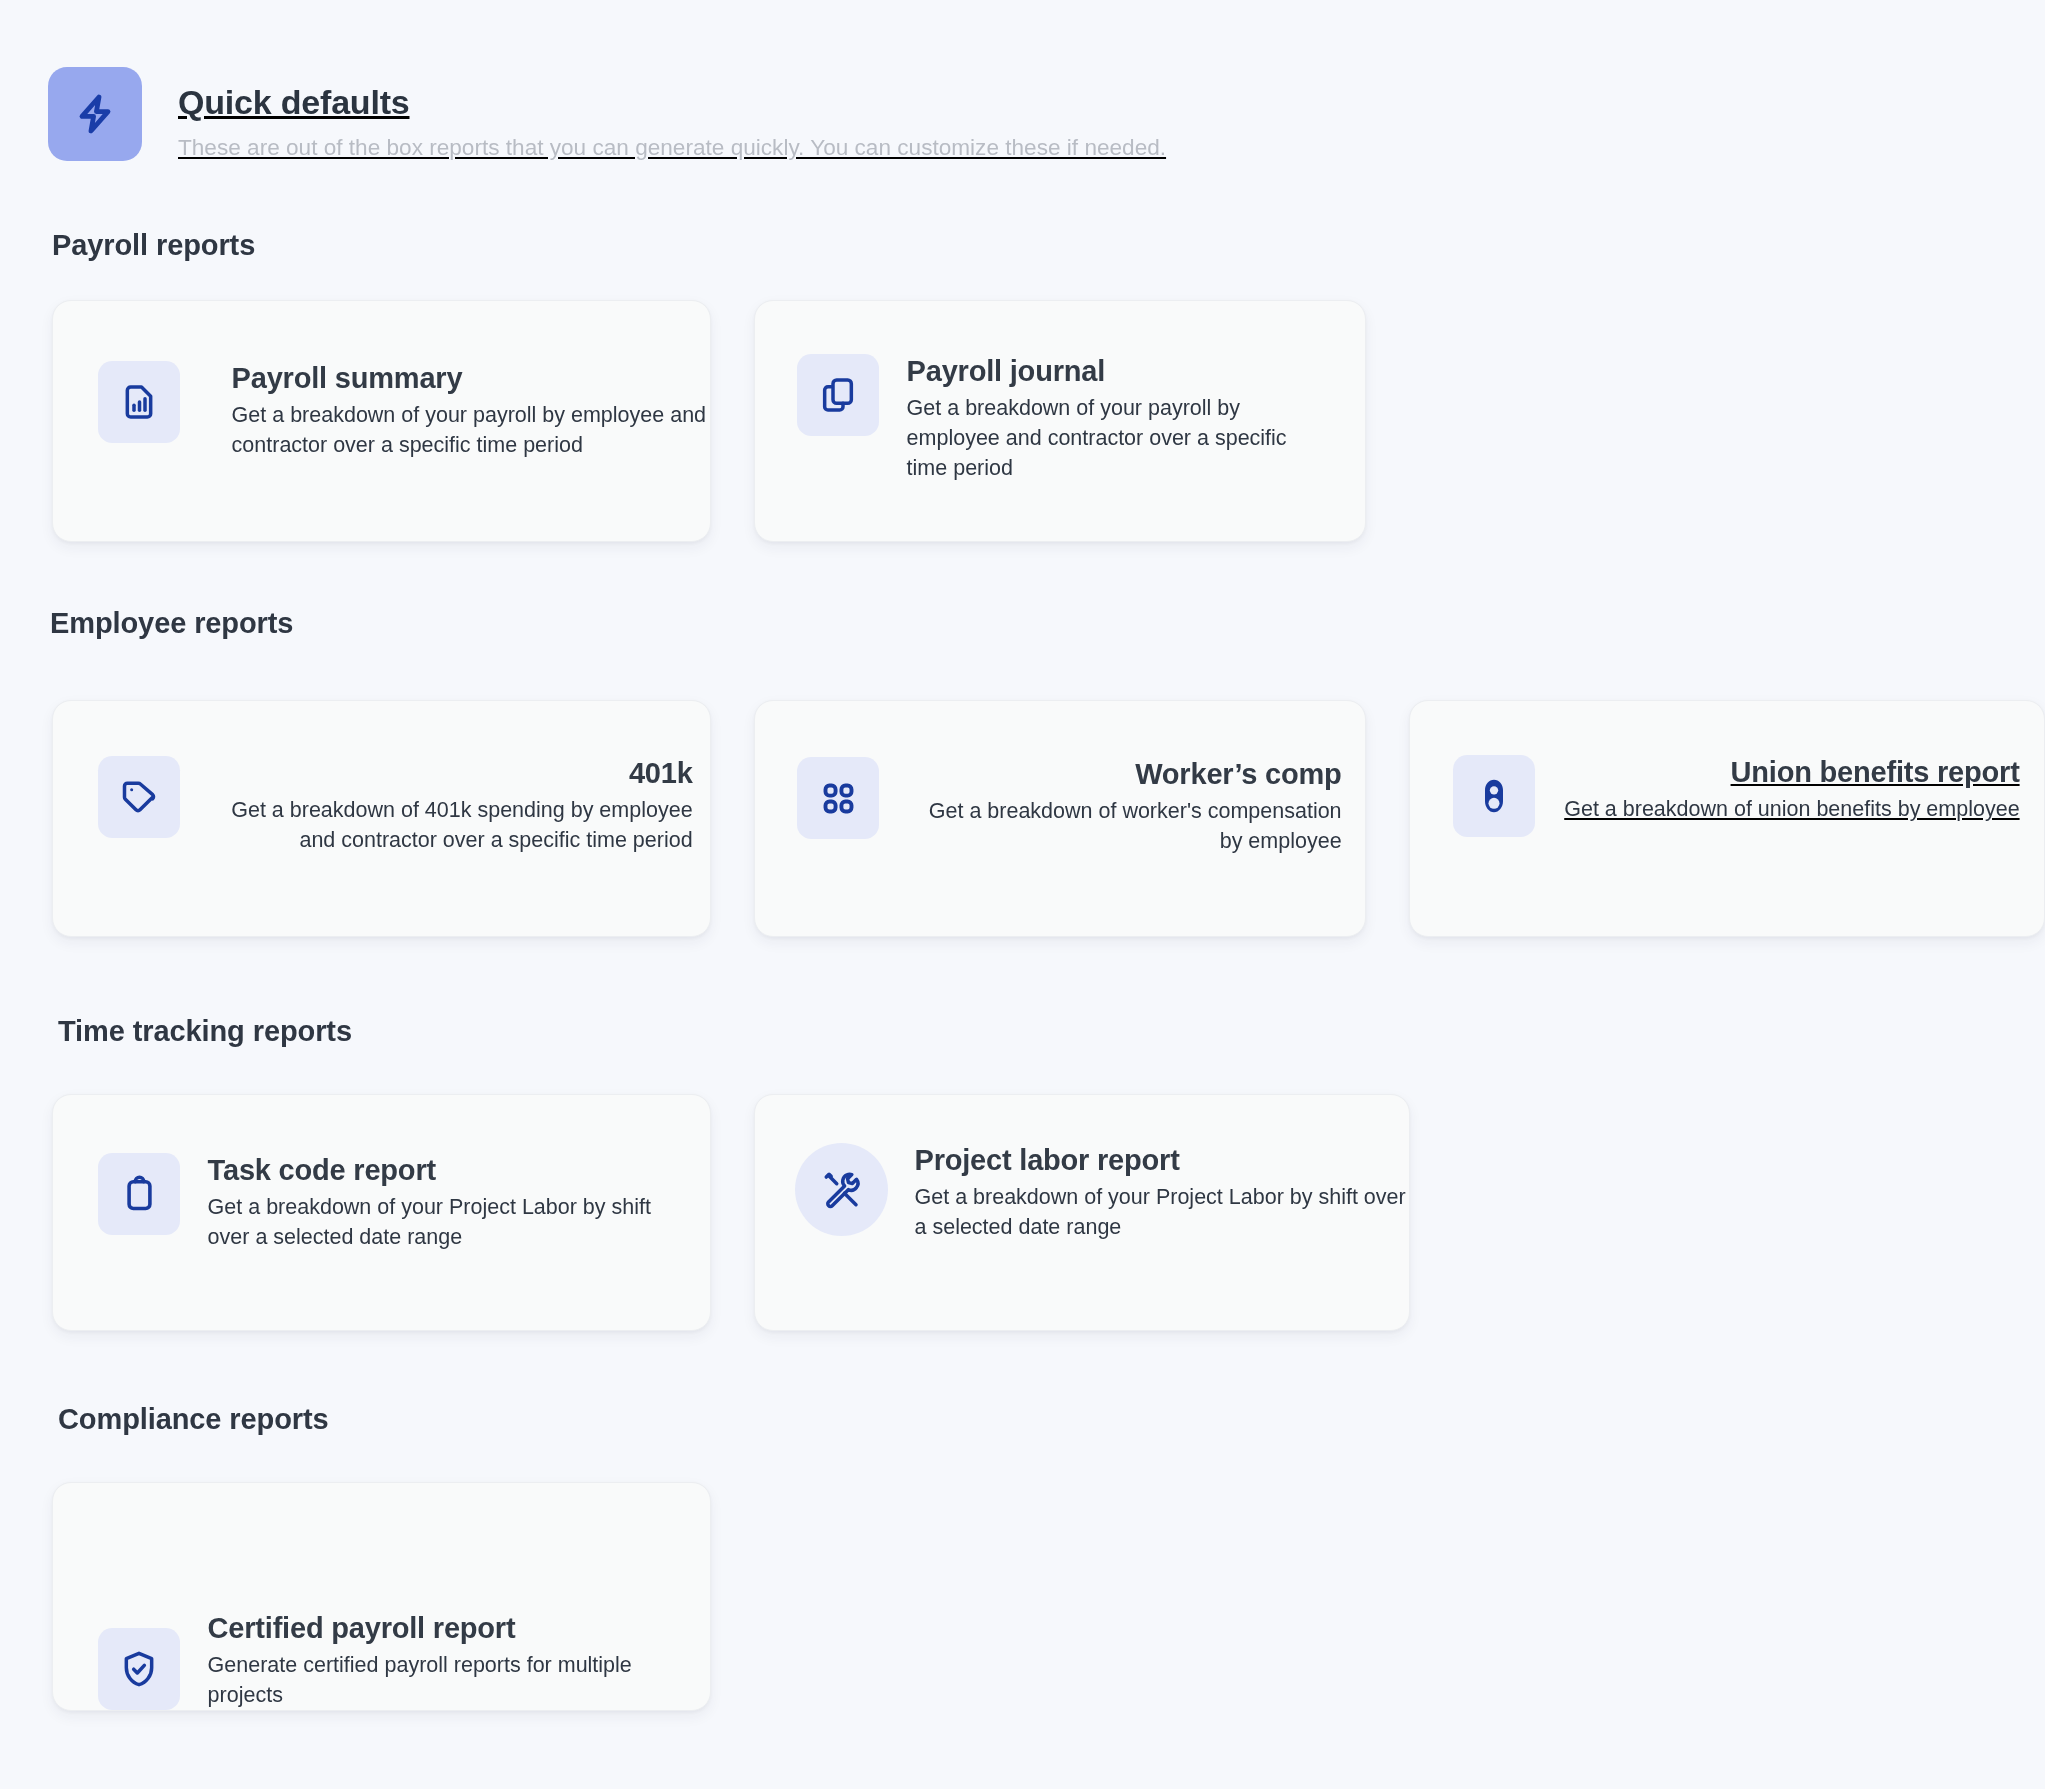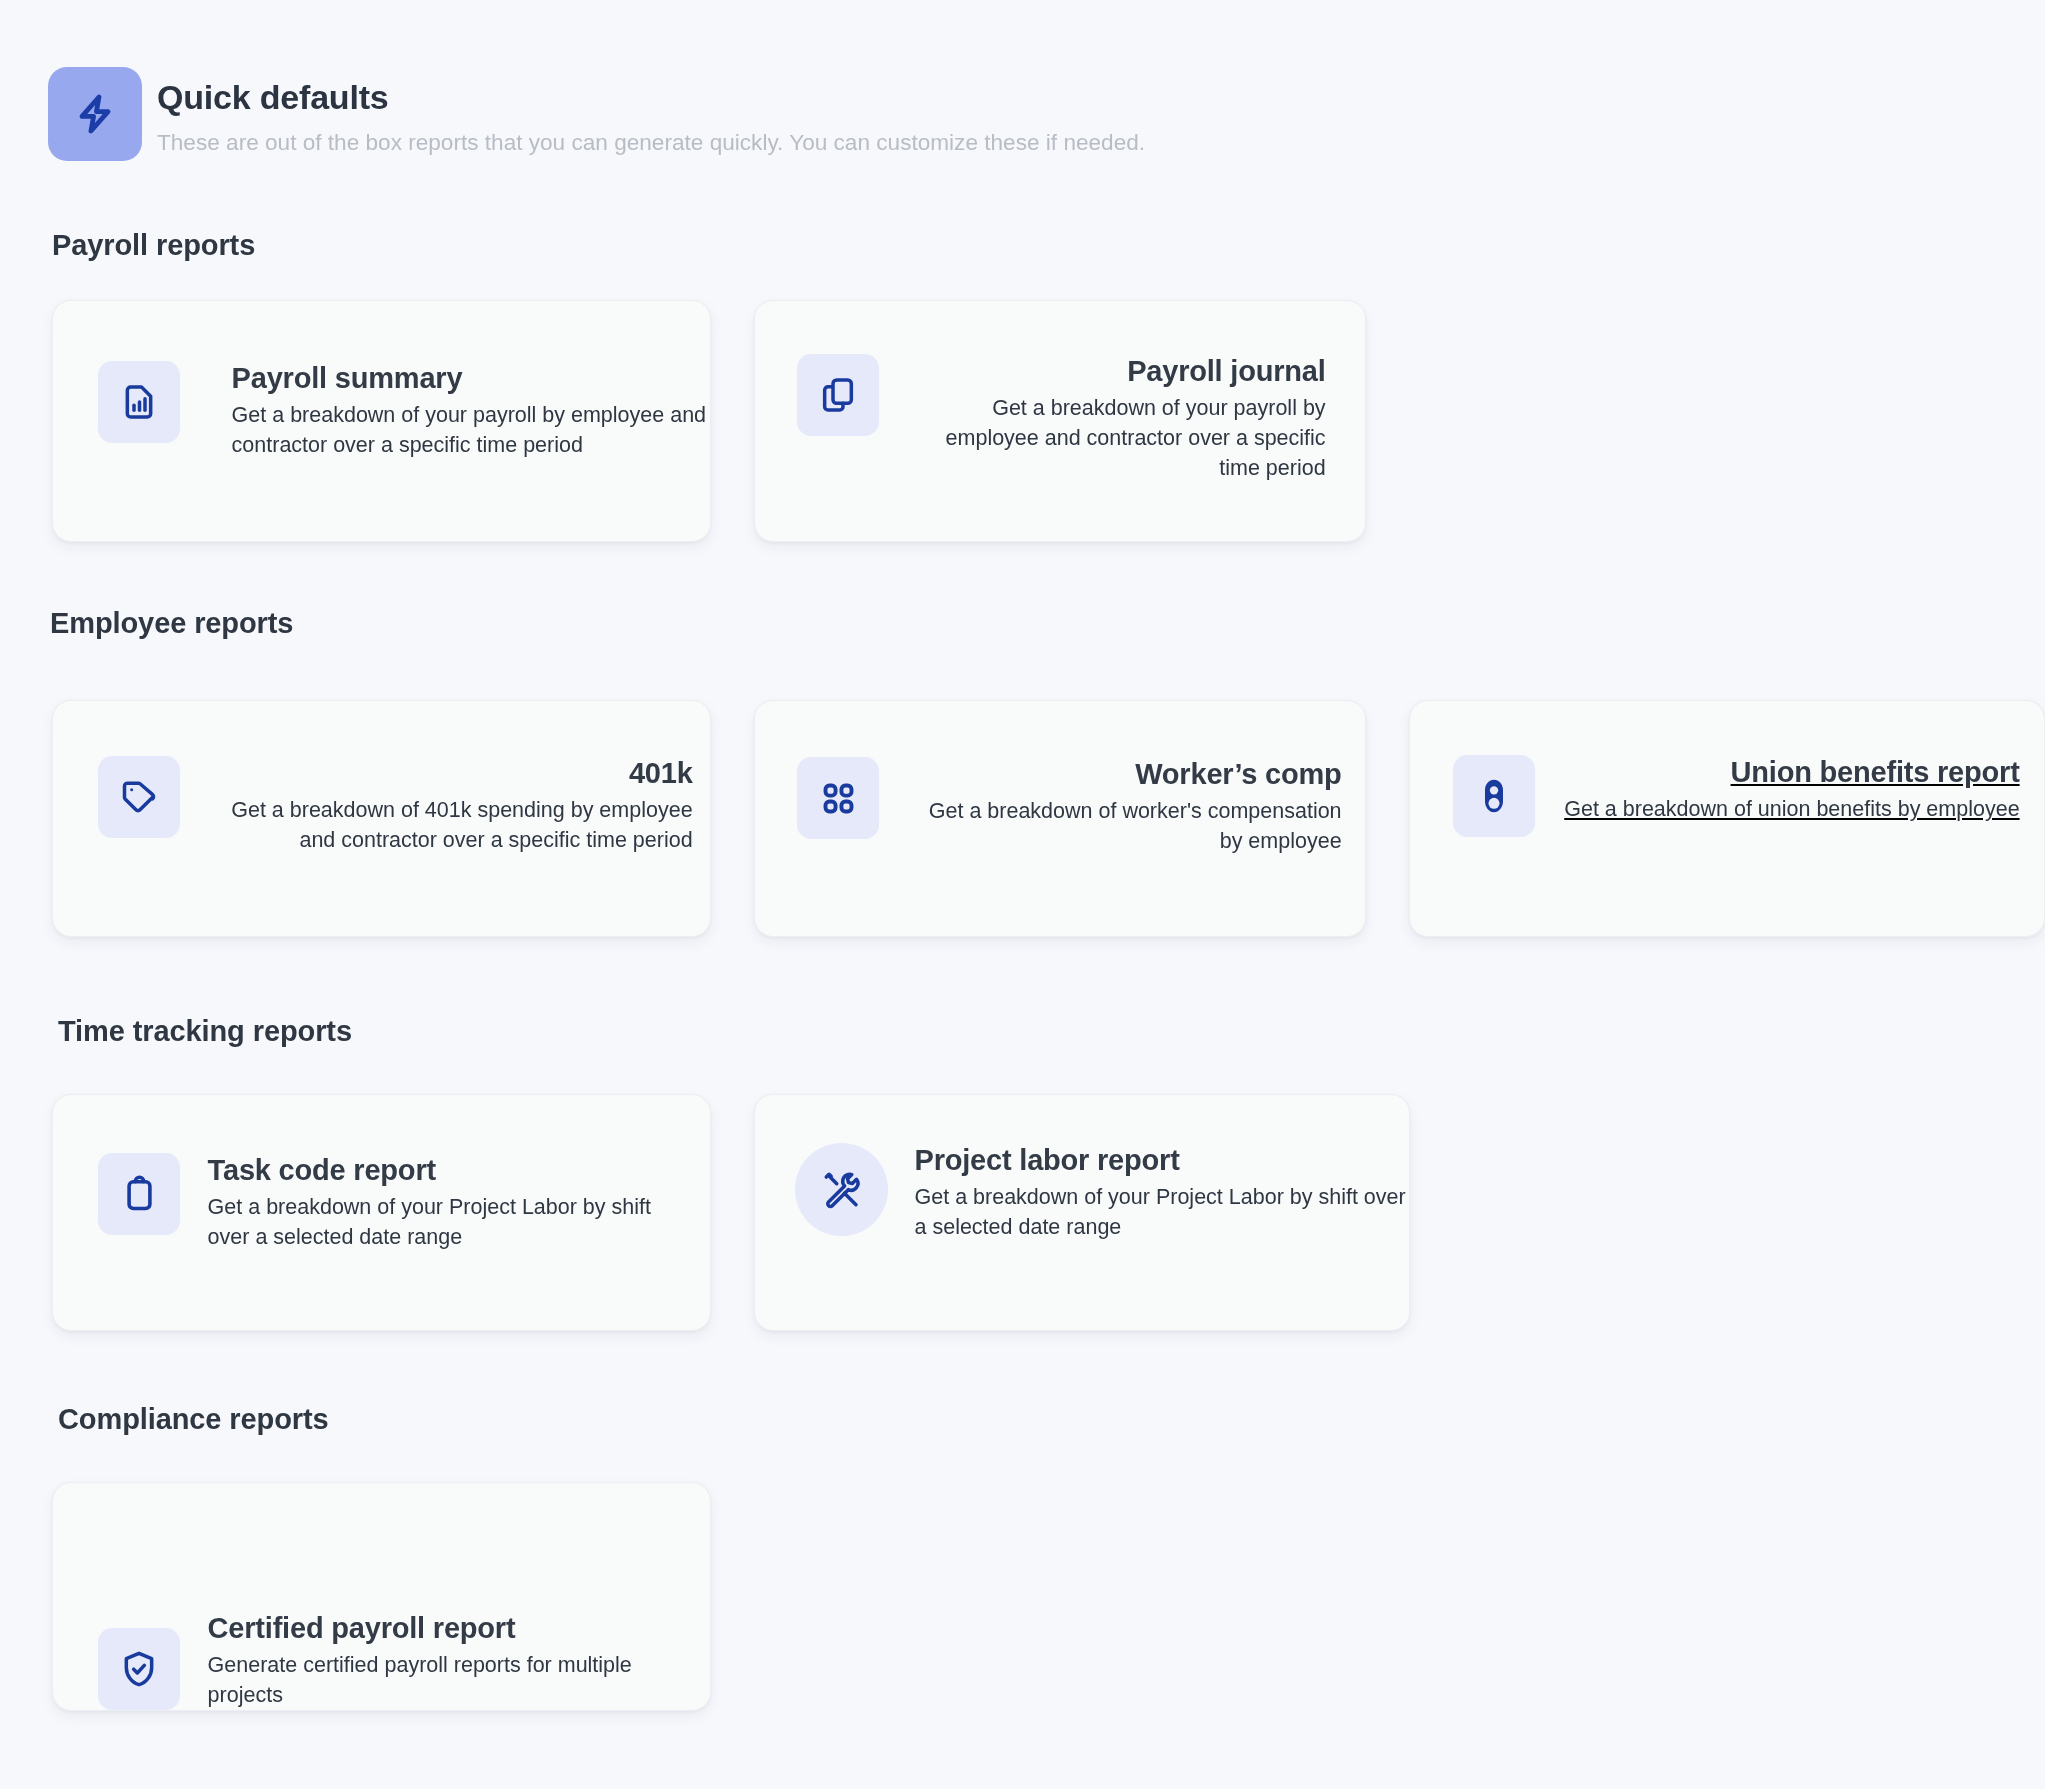--- a/index.html
+++ b/index.html
@@ -15,22 +15,23 @@
     overflow: hidden;
     position: relative;
   }
 
   
   .page-header {
     position: absolute;
     left: 48px;
     top: 67px;
     display: flex;
-    align-items: center;
-    gap: 15px;
+    align-items: flex-end;
+    gap: 36px;
+    text-decoration: underline;
   }
   .header-badge {
     width: 94px;
     height: 94px;
     border-radius: 19px;
     background: #97a8ee;
     display: flex;
     align-items: center;
     justify-content: center;
     flex: 0 0 auto;
@@ -157,21 +158,21 @@
       </div>
     </div>
 
     <div class="card" style="margin-left:43px;width:612px;height:242px;padding:53px 0 0 42px;">
       <div class="card-icon icon-square">
         <svg width="40" height="40" viewBox="0 0 24 24" fill="none" stroke="#193b9e" stroke-width="2.1" stroke-linecap="round" stroke-linejoin="round">
           <rect x="9" y="3" width="11" height="14" rx="2.2"></rect>
           <path d="M15 17v2a2 2 0 0 1-2 2H6a2 2 0 0 1-2-2V9a2 2 0 0 1 2-2h2"></path>
         </svg>
       </div>
-      <div class="card-body" style="margin-left:27.6px;width:419px;text-align:right;">
+      <div class="card-body" style="margin-left:27.6px;width:419px;">
         <div class="card-title">Payroll journal</div>
         <div class="card-desc">Get a breakdown of your payroll by employee and contractor over a specific time period</div>
       </div>
     </div>
 
   </div>
 </div>
 
 <div class="section" style="left:0;top:609px;width:2046px;">
   <h2 class="section-title" style="position:absolute;left:50px;top:0;">Employee reports</h2>

